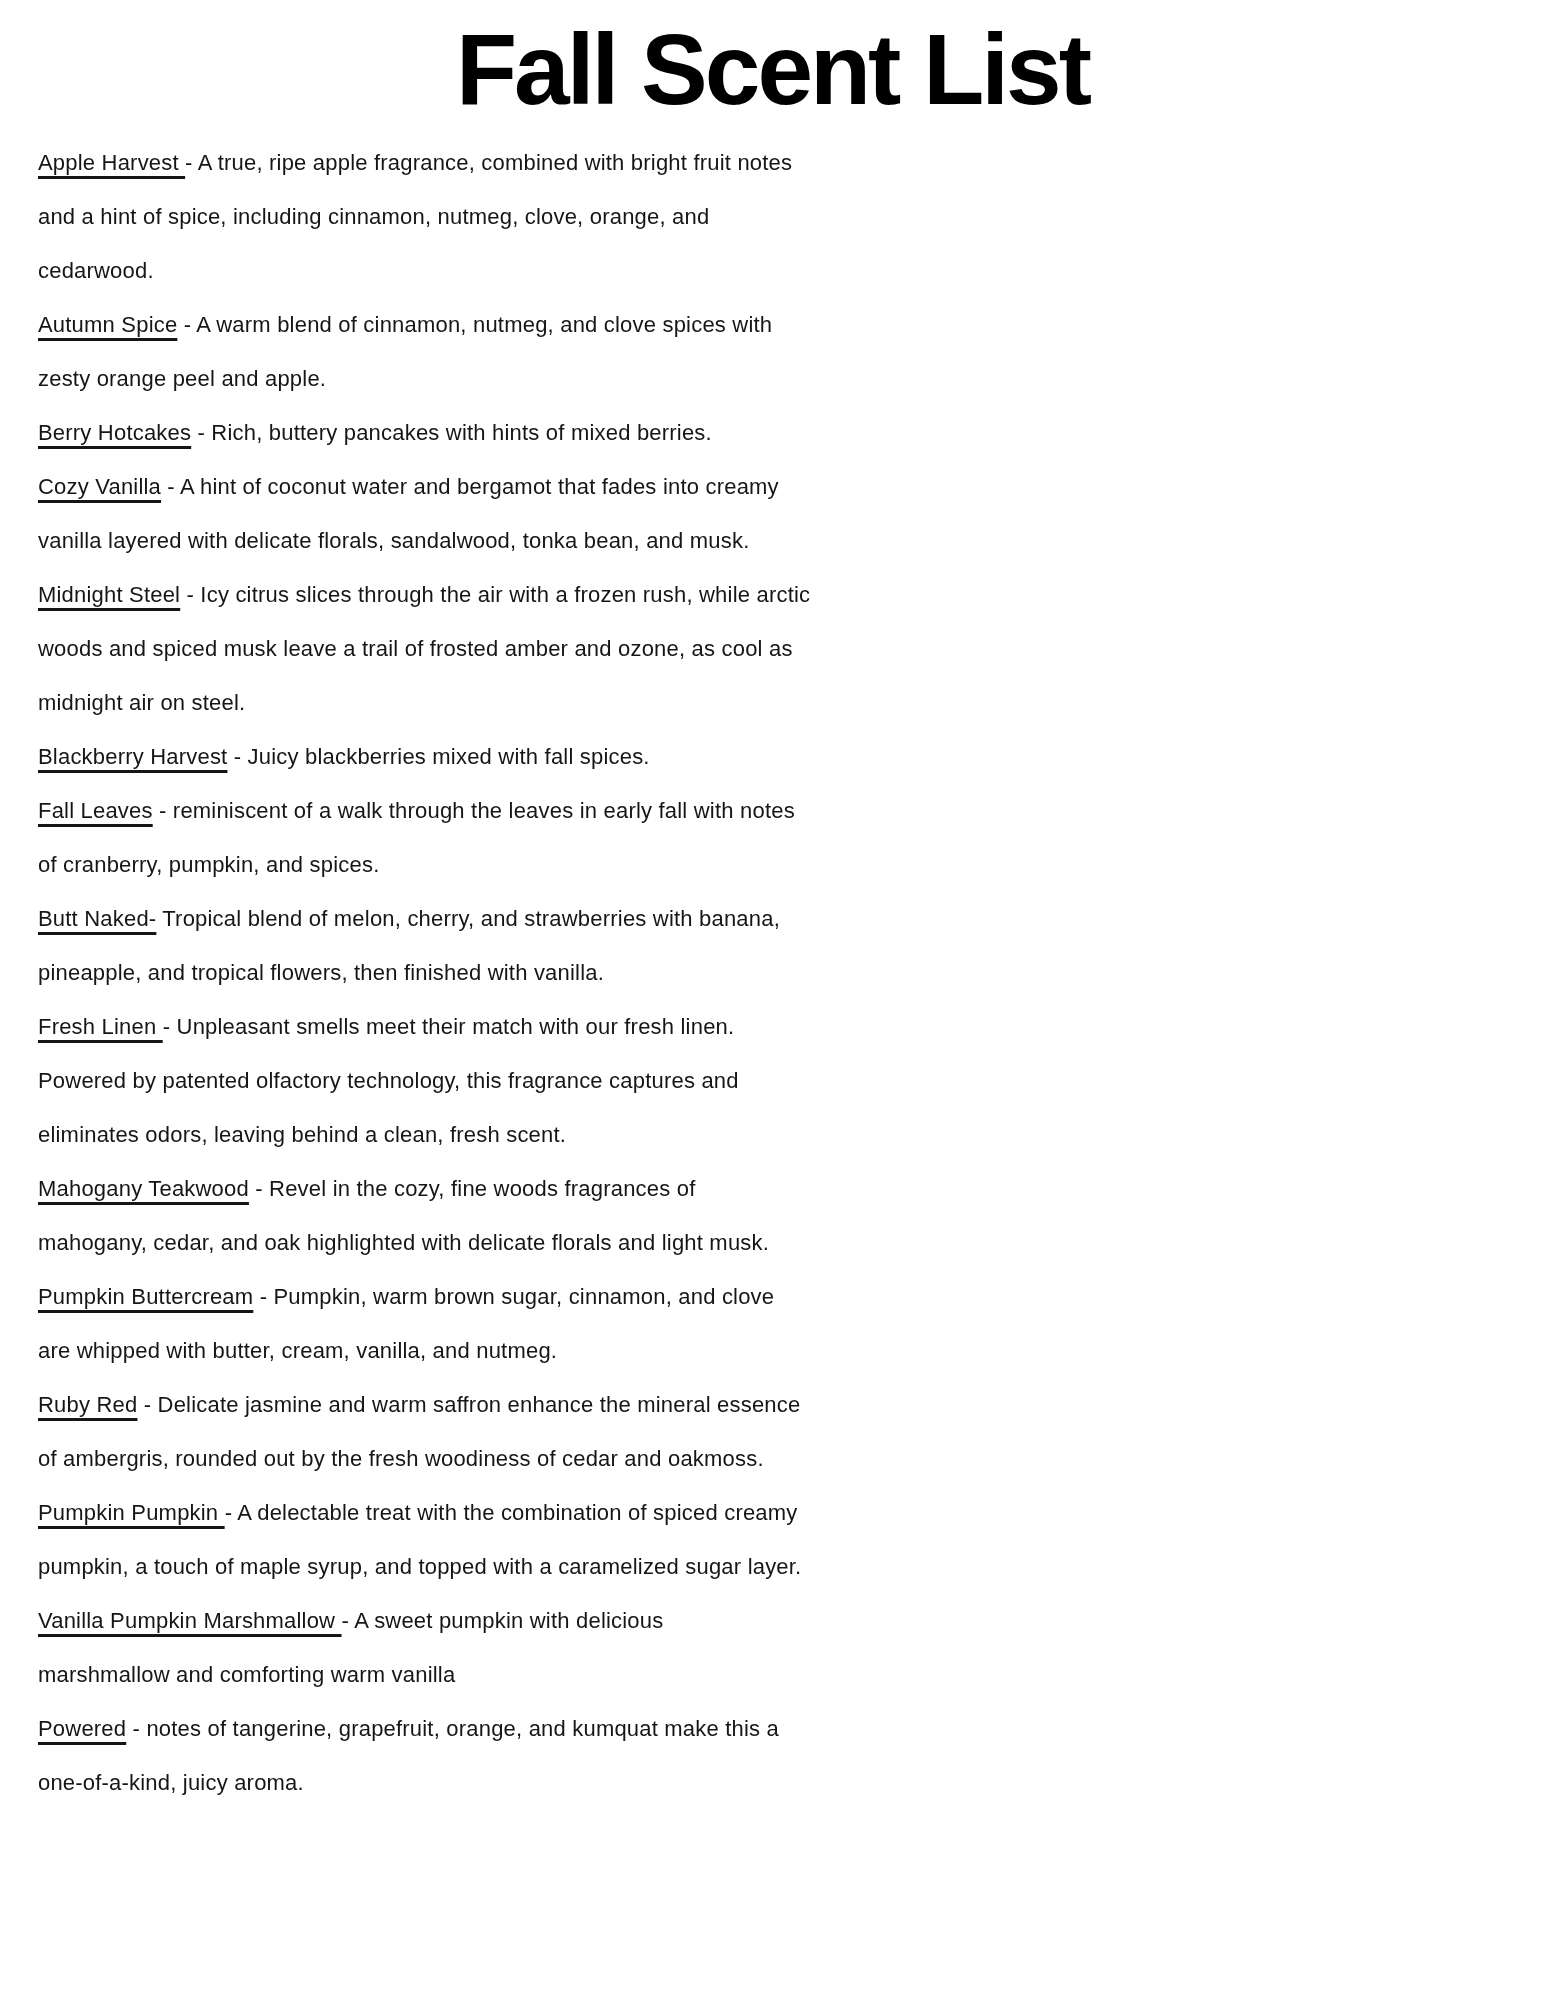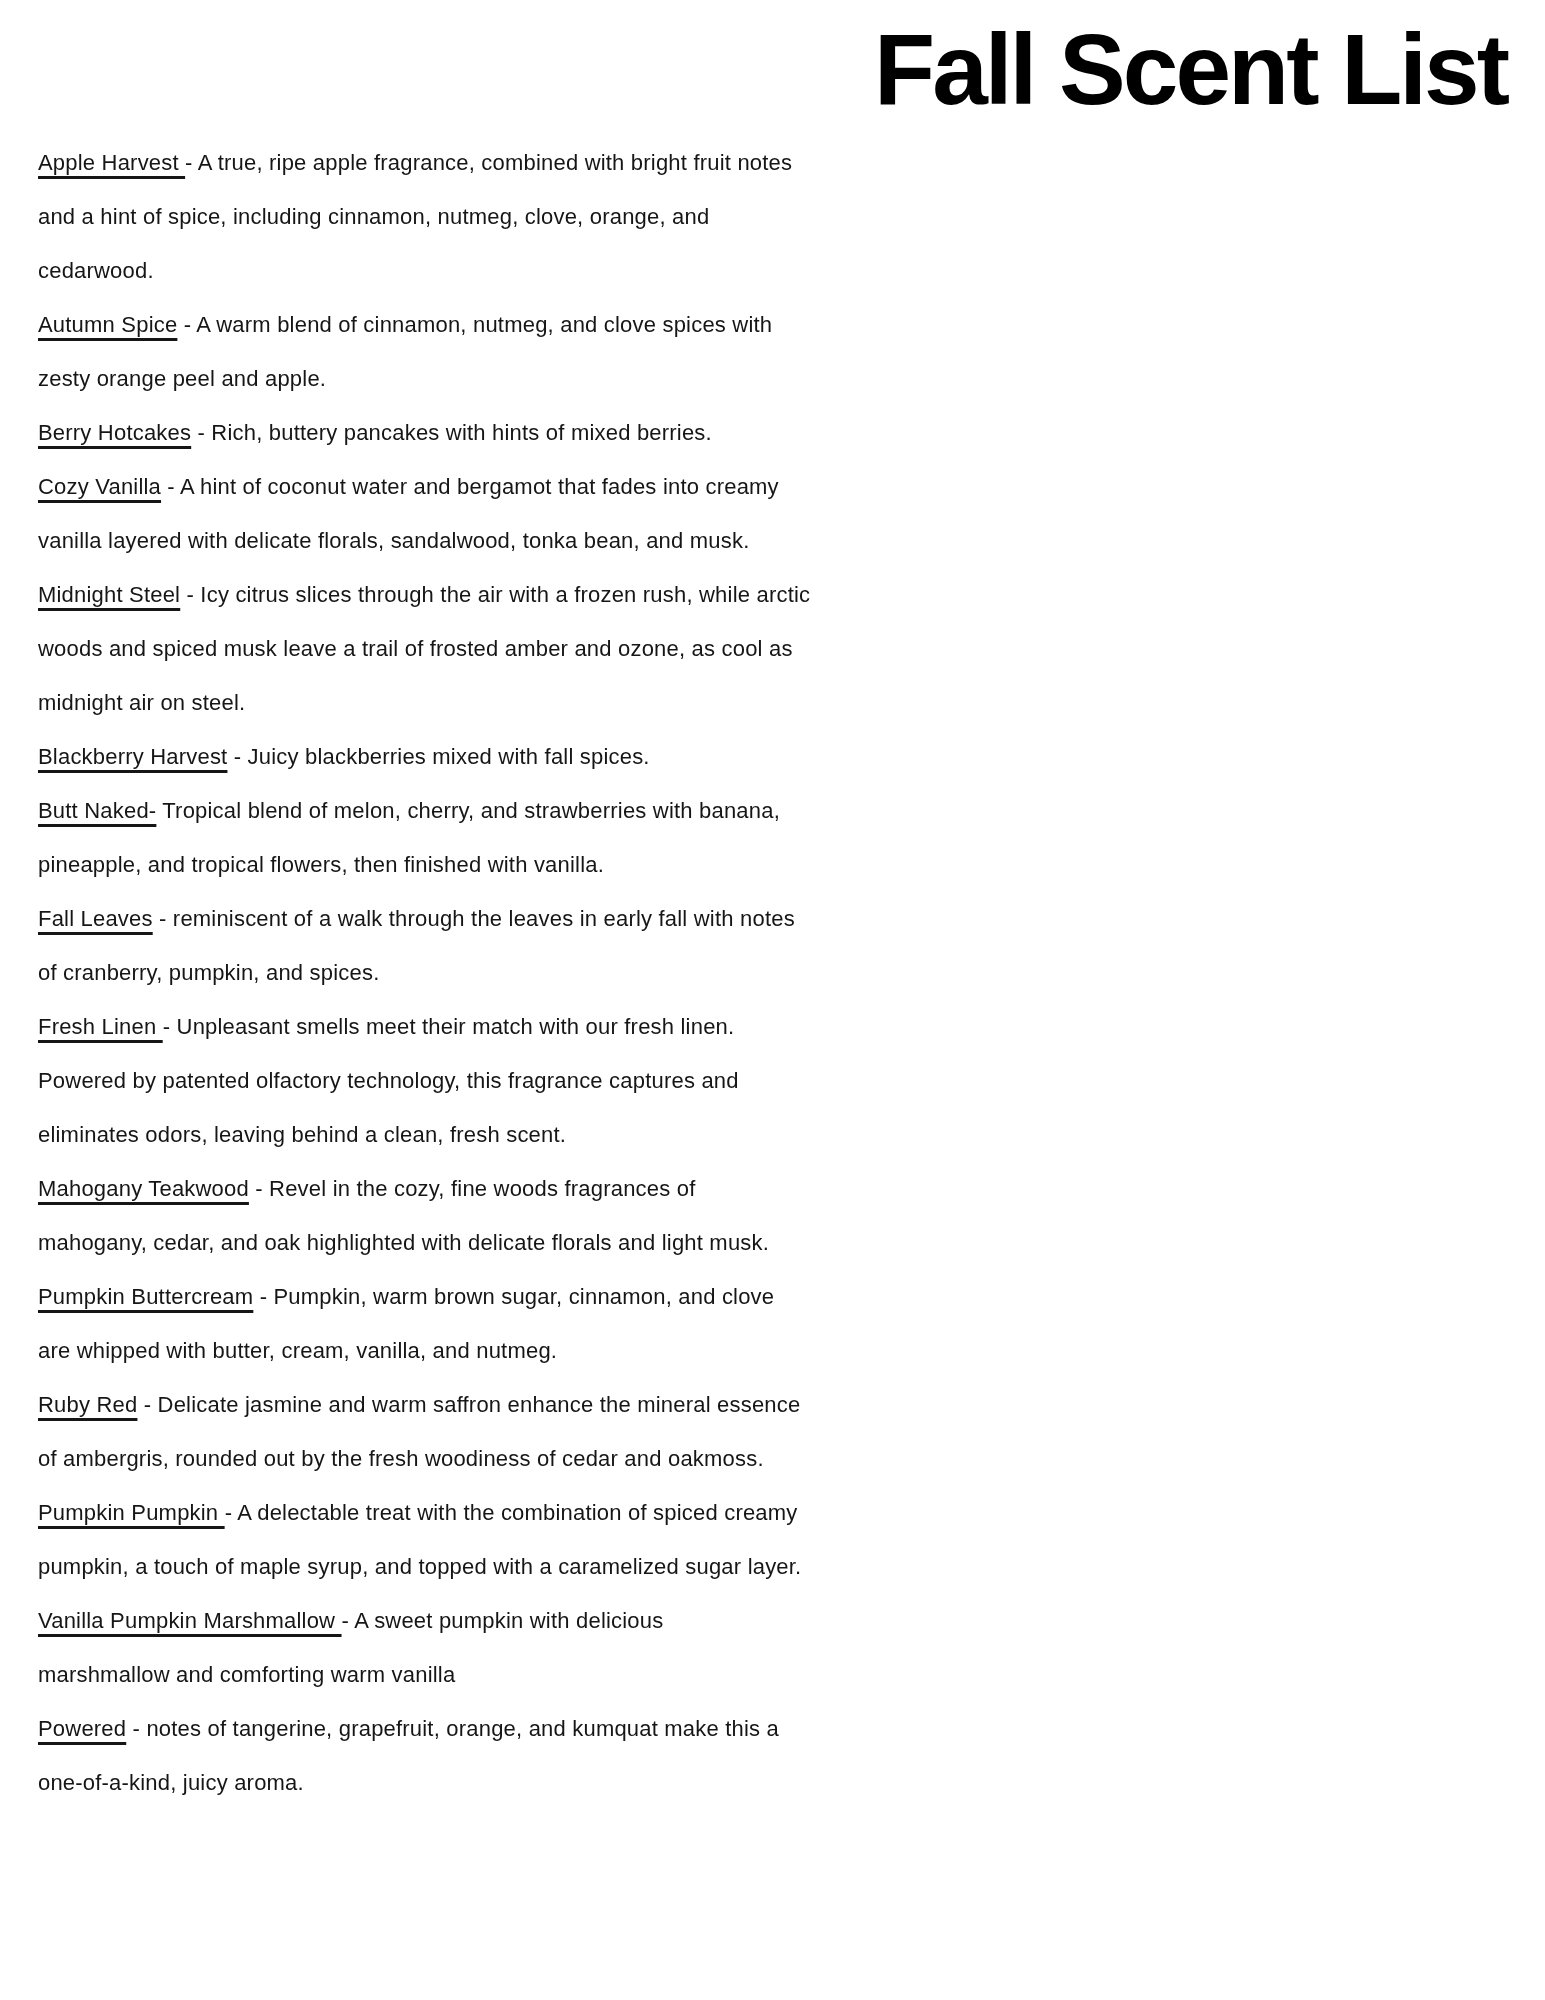--- a/index.html
+++ b/index.html
@@ -9,21 +9,21 @@
     height: 2000px;
     background: #ffffff;
     box-sizing: border-box;
     padding: 10px 28px 0 38px;
     overflow: hidden;
     font-family: "Liberation Sans", sans-serif;
     color: #161616;
   }
   .doc-title {
     margin: 0 10px 8px 0;
-    text-align: right;
+    text-align: center;
     font-size: 100px;
     line-height: 118px;
     font-weight: 800;
     letter-spacing: -3px;
     color: #000000;
   }
   .scent-list { margin: 0; }
   .entry {
     margin: 0;
     font-size: 22px;
@@ -50,24 +50,24 @@
 cedarwood.</span></p>
     <p class="entry"><span class="scent-name">Autumn Spice</span><span class="scent-desc"> - A warm blend of cinnamon, nutmeg, and clove spices with
 zesty orange peel and apple.</span></p>
     <p class="entry"><span class="scent-name">Berry Hotcakes</span><span class="scent-desc"> - Rich, buttery pancakes with hints of mixed berries.</span></p>
     <p class="entry"><span class="scent-name">Cozy Vanilla</span><span class="scent-desc"> - A hint of coconut water and bergamot that fades into creamy
 vanilla layered with delicate florals, sandalwood, tonka bean, and musk.</span></p>
     <p class="entry"><span class="scent-name">Midnight Steel</span><span class="scent-desc"> - Icy citrus slices through the air with a frozen rush, while arctic
 woods and spiced musk leave a trail of frosted amber and ozone, as cool as
 midnight air on steel.</span></p>
     <p class="entry"><span class="scent-name">Blackberry Harvest</span><span class="scent-desc"> - Juicy blackberries mixed with fall spices.</span></p>
+    <p class="entry"><span class="scent-name">Fall Leaves</span><span class="scent-desc"> - reminiscent of a walk through the leaves in early fall with notes
+of cranberry, pumpkin, and spices.</span></p>
     <p class="entry"><span class="scent-name">Butt Naked-</span><span class="scent-desc"> Tropical blend of melon, cherry, and strawberries with banana,
 pineapple, and tropical flowers, then finished with vanilla.</span></p>
-    <p class="entry"><span class="scent-name">Fall Leaves</span><span class="scent-desc"> - reminiscent of a walk through the leaves in early fall with notes
-of cranberry, pumpkin, and spices.</span></p>
     <p class="entry"><span class="scent-name">Fresh Linen </span><span class="scent-desc">- Unpleasant smells meet their match with our fresh linen.
 Powered by patented olfactory technology, this fragrance captures and
 eliminates odors, leaving behind a clean, fresh scent.</span></p>
     <p class="entry"><span class="scent-name">Mahogany Teakwood</span><span class="scent-desc"> - Revel in the cozy, fine woods fragrances of
 mahogany, cedar, and oak highlighted with delicate florals and light musk.</span></p>
     <p class="entry"><span class="scent-name">Pumpkin Buttercream</span><span class="scent-desc"> - Pumpkin, warm brown sugar, cinnamon, and clove
 are whipped with butter, cream, vanilla, and nutmeg.</span></p>
     <p class="entry"><span class="scent-name">Ruby Red</span><span class="scent-desc"> - Delicate jasmine and warm saffron enhance the mineral essence
 of ambergris, rounded out by the fresh woodiness of cedar and oakmoss.</span></p>
     <p class="entry"><span class="scent-name">Pumpkin Pumpkin </span><span class="scent-desc">- A delectable treat with the combination of spiced creamy

